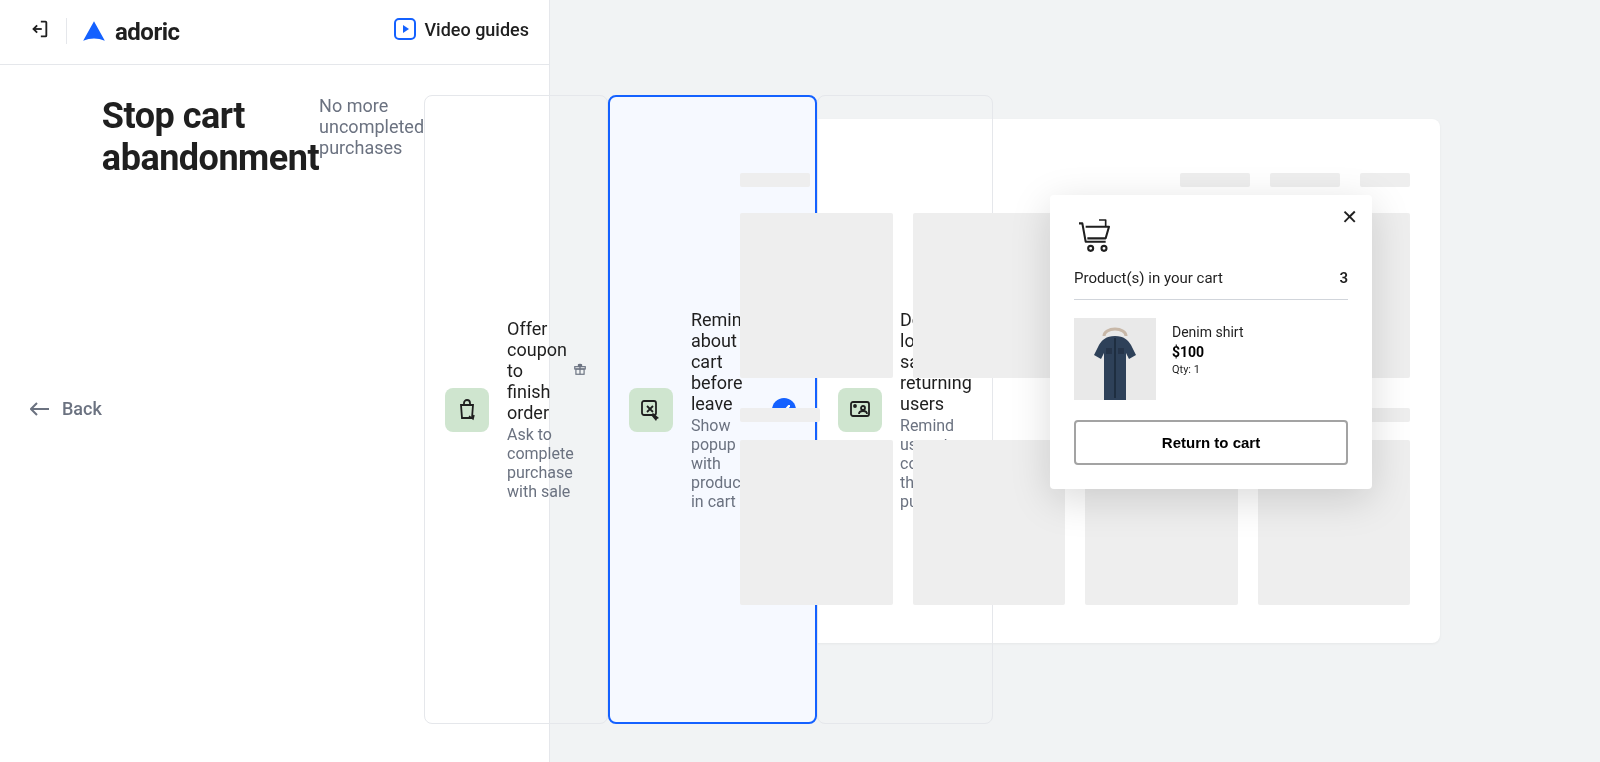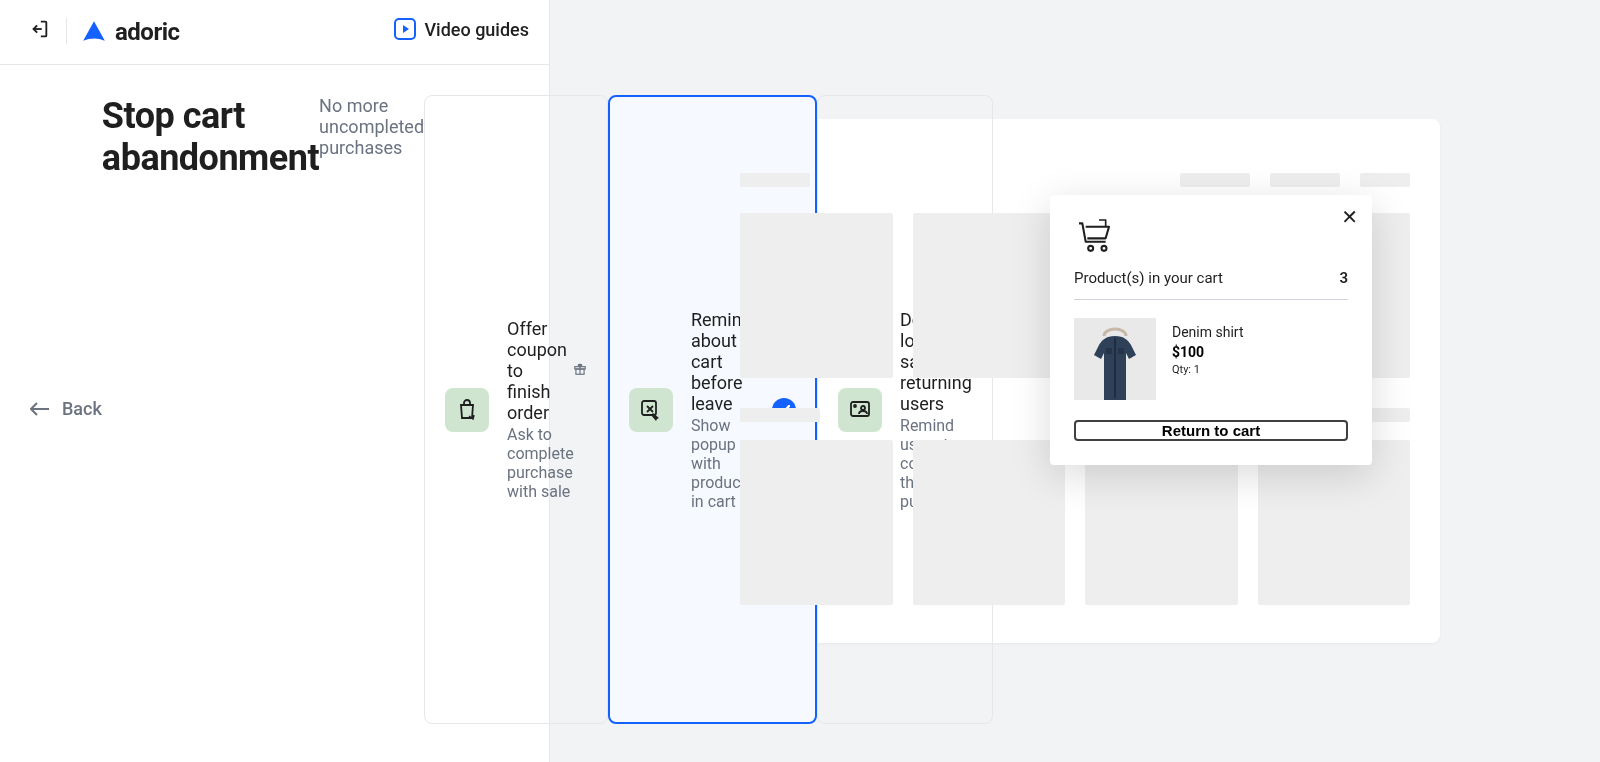--- a/index.html
+++ b/index.html
@@ -179,22 +179,23 @@
     overflow:hidden;
   }
   .prod-img svg { display:block; }
   .prod-info { padding-top: 6px;}
   .prod-name { font-size: 14px; color:#1f1f1f;}
   .prod-price { font-size: 14px; font-weight:700; margin-top:4px;}
   .prod-qty { font-size: 11px; color:#1f1f1f; margin-top:3px;}
   .return-btn {
     margin-top: 20px;
     width: 100%;
-    border: 2px solid #404040;
-    background: #fff;
+    border: 2px solid #a3a3a3;
+    background: #fff;
+    padding: 12px;
     font-size: 15px; font-weight: 700;
     cursor: pointer;
     border-radius: 4px;
   }
 </style>
 </head>
 <body>
 
 <div class="left-panel">
   <div class="top-bar">

